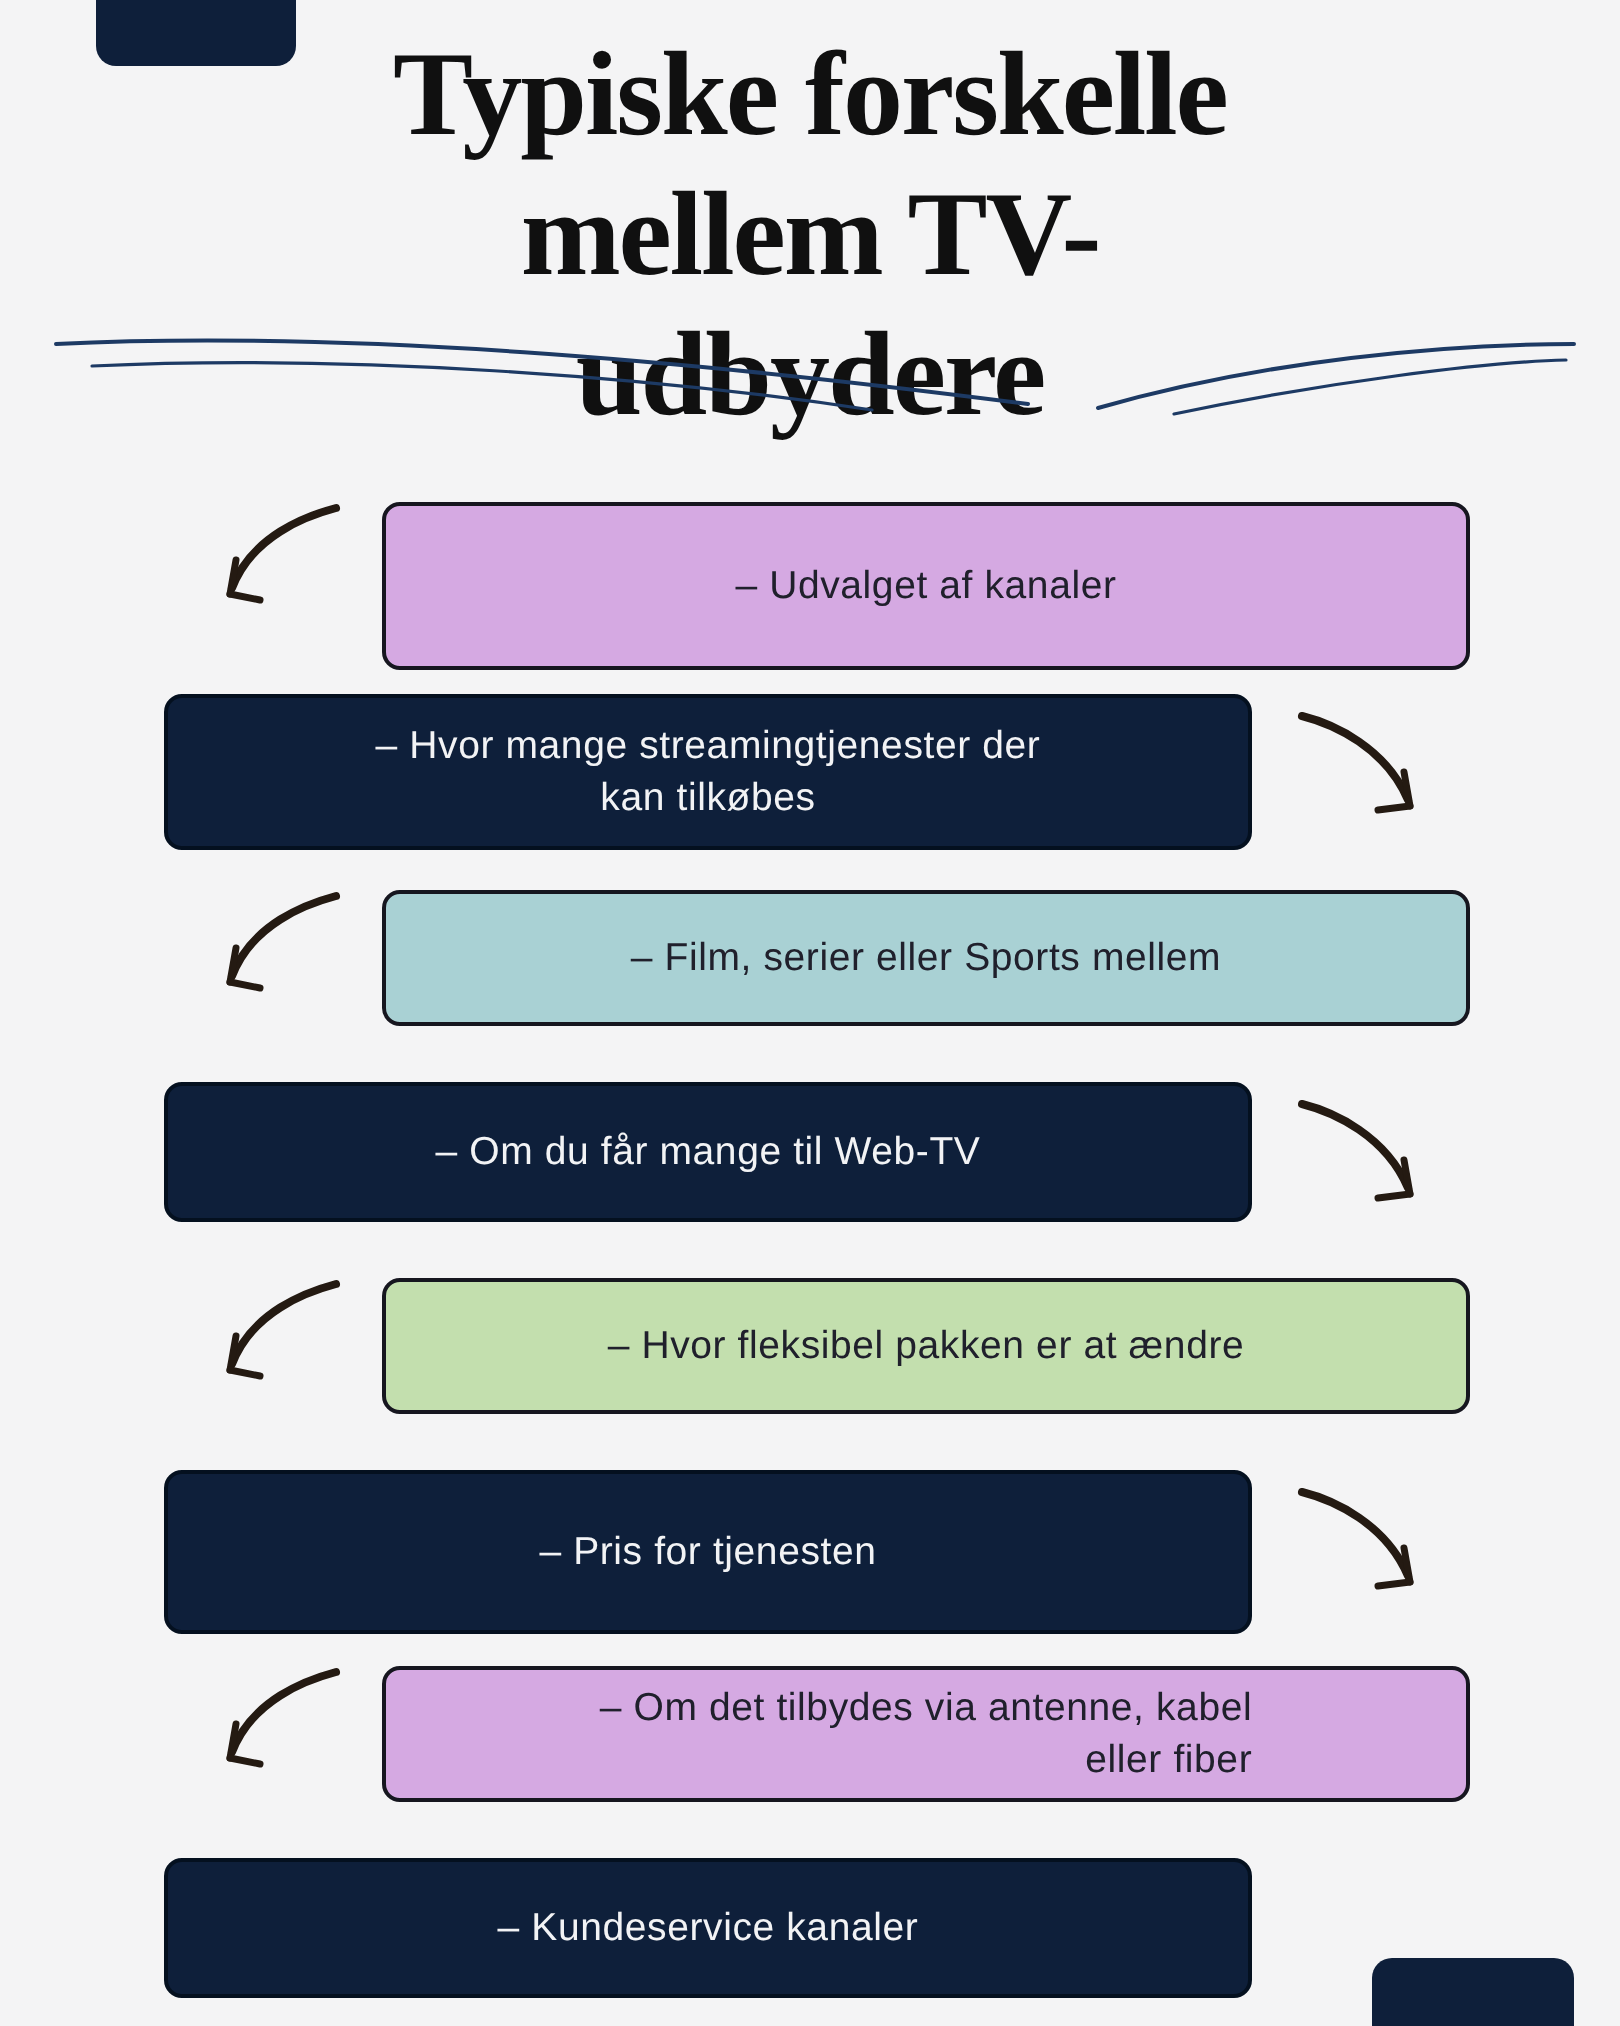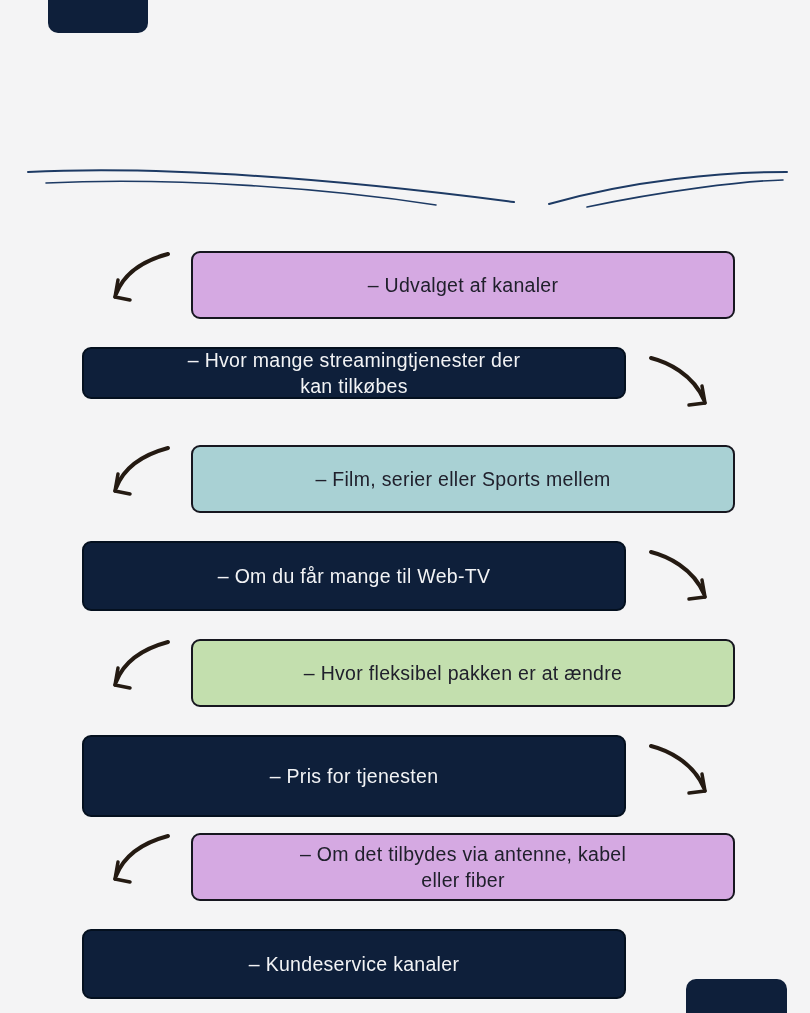--- a/index.html
+++ b/index.html
@@ -49,39 +49,42 @@
   .arrow{position:absolute;line-height:0;}
 </style>
 </head>
 <body>
 
 <div class="canvas">
 
   <div class="accent accent-tl"></div>
   <div class="accent accent-br"></div>
 
+  <div class="title">Typiske forskelle
+mellem TV-
+udbydere</div>
 
   <svg class="flourish flourish-left" width="494" height="46" viewBox="0 0 494 46">
     <path d="M4,8 C150,1 320,16 490,38" fill="none" stroke="var(--flourish)" stroke-width="2" stroke-linecap="round"></path>
     <path d="M22,19 C150,13 300,24 412,41" fill="none" stroke="var(--flourish)" stroke-width="1.6" stroke-linecap="round"></path>
   </svg>
 
   <svg class="flourish flourish-right" width="248" height="46" viewBox="0 0 248 46">
     <path d="M6,40 C90,16 180,8 244,8" fill="none" stroke="var(--flourish)" stroke-width="2" stroke-linecap="round"></path>
     <path d="M44,43 C120,27 200,17 240,16" fill="none" stroke="var(--flourish)" stroke-width="1.6" stroke-linecap="round"></path>
   </svg>
 
   <div id="rows">
-      <div class="box box--purple" style="left: 191px; top: 251px; height: 68px;"><span>– Udvalget af kanaler</span></div>
+      <div class="box box--purple" style="left: 191px; top: 251px; height: 84px;"><span>– Udvalget af kanaler</span></div>
       <div class="arrow" style="left: 108px; top: 249px;"><svg width="64" height="60" viewBox="0 0 64 60">
           <path d="M60,5 C45,9 18,19 8,45" fill="none" stroke="var(--arrow)" stroke-width="4" stroke-linecap="round"></path>
           <path d="M7,48 L10,31" fill="none" stroke="var(--arrow)" stroke-width="3.5" stroke-linecap="round"></path>
           <path d="M7,48 L22,51" fill="none" stroke="var(--arrow)" stroke-width="3.5" stroke-linecap="round"></path>
         </svg></div>
-      <div class="box box--navy" style="left: 82px; top: 347px; height: 52px;"><span>– Hvor mange streamingtjenester der
+      <div class="box box--navy" style="left: 82px; top: 347px; height: 78px;"><span>– Hvor mange streamingtjenester der
 kan tilkøbes</span></div>
       <div class="arrow" style="left: 646px; top: 354px;"><svg width="66" height="60" viewBox="0 0 66 60">
           <path d="M5,4 C21,8 47,20 58,46" fill="none" stroke="var(--arrow)" stroke-width="4" stroke-linecap="round"></path>
           <path d="M59,49 L56,32" fill="none" stroke="var(--arrow)" stroke-width="3.5" stroke-linecap="round"></path>
           <path d="M59,49 L43,51" fill="none" stroke="var(--arrow)" stroke-width="3.5" stroke-linecap="round"></path>
         </svg></div>
       <div class="box box--teal" style="left: 191px; top: 445px; height: 68px;"><span>– Film, serier eller Sports mellem</span></div>
       <div class="arrow" style="left: 108px; top: 443px;"><svg width="64" height="60" viewBox="0 0 64 60">
           <path d="M60,5 C45,9 18,19 8,45" fill="none" stroke="var(--arrow)" stroke-width="4" stroke-linecap="round"></path>
           <path d="M7,48 L10,31" fill="none" stroke="var(--arrow)" stroke-width="3.5" stroke-linecap="round"></path>
@@ -98,21 +101,21 @@
           <path d="M60,5 C45,9 18,19 8,45" fill="none" stroke="var(--arrow)" stroke-width="4" stroke-linecap="round"></path>
           <path d="M7,48 L10,31" fill="none" stroke="var(--arrow)" stroke-width="3.5" stroke-linecap="round"></path>
           <path d="M7,48 L22,51" fill="none" stroke="var(--arrow)" stroke-width="3.5" stroke-linecap="round"></path>
         </svg></div>
       <div class="box box--navy" style="left: 82px; top: 735px; height: 82px;"><span>– Pris for tjenesten</span></div>
       <div class="arrow" style="left: 646px; top: 742px;"><svg width="66" height="60" viewBox="0 0 66 60">
           <path d="M5,4 C21,8 47,20 58,46" fill="none" stroke="var(--arrow)" stroke-width="4" stroke-linecap="round"></path>
           <path d="M59,49 L56,32" fill="none" stroke="var(--arrow)" stroke-width="3.5" stroke-linecap="round"></path>
           <path d="M59,49 L43,51" fill="none" stroke="var(--arrow)" stroke-width="3.5" stroke-linecap="round"></path>
         </svg></div>
-      <div class="box box--purple" style="left: 191px; top: 833px; height: 68px;"><span>– Om det tilbydes via antenne, kabel
+      <div class="box box--purple" style="left: 191px; top: 833px; height: 68px; text-align: right;"><span>– Om det tilbydes via antenne, kabel
 eller fiber</span></div>
       <div class="arrow" style="left: 108px; top: 831px;"><svg width="64" height="60" viewBox="0 0 64 60">
           <path d="M60,5 C45,9 18,19 8,45" fill="none" stroke="var(--arrow)" stroke-width="4" stroke-linecap="round"></path>
           <path d="M7,48 L10,31" fill="none" stroke="var(--arrow)" stroke-width="3.5" stroke-linecap="round"></path>
           <path d="M7,48 L22,51" fill="none" stroke="var(--arrow)" stroke-width="3.5" stroke-linecap="round"></path>
         </svg></div>
       <div class="box box--navy" style="left: 82px; top: 929px; height: 70px;"><span>– Kundeservice kanaler</span></div>
     </div>
 </div>
 

